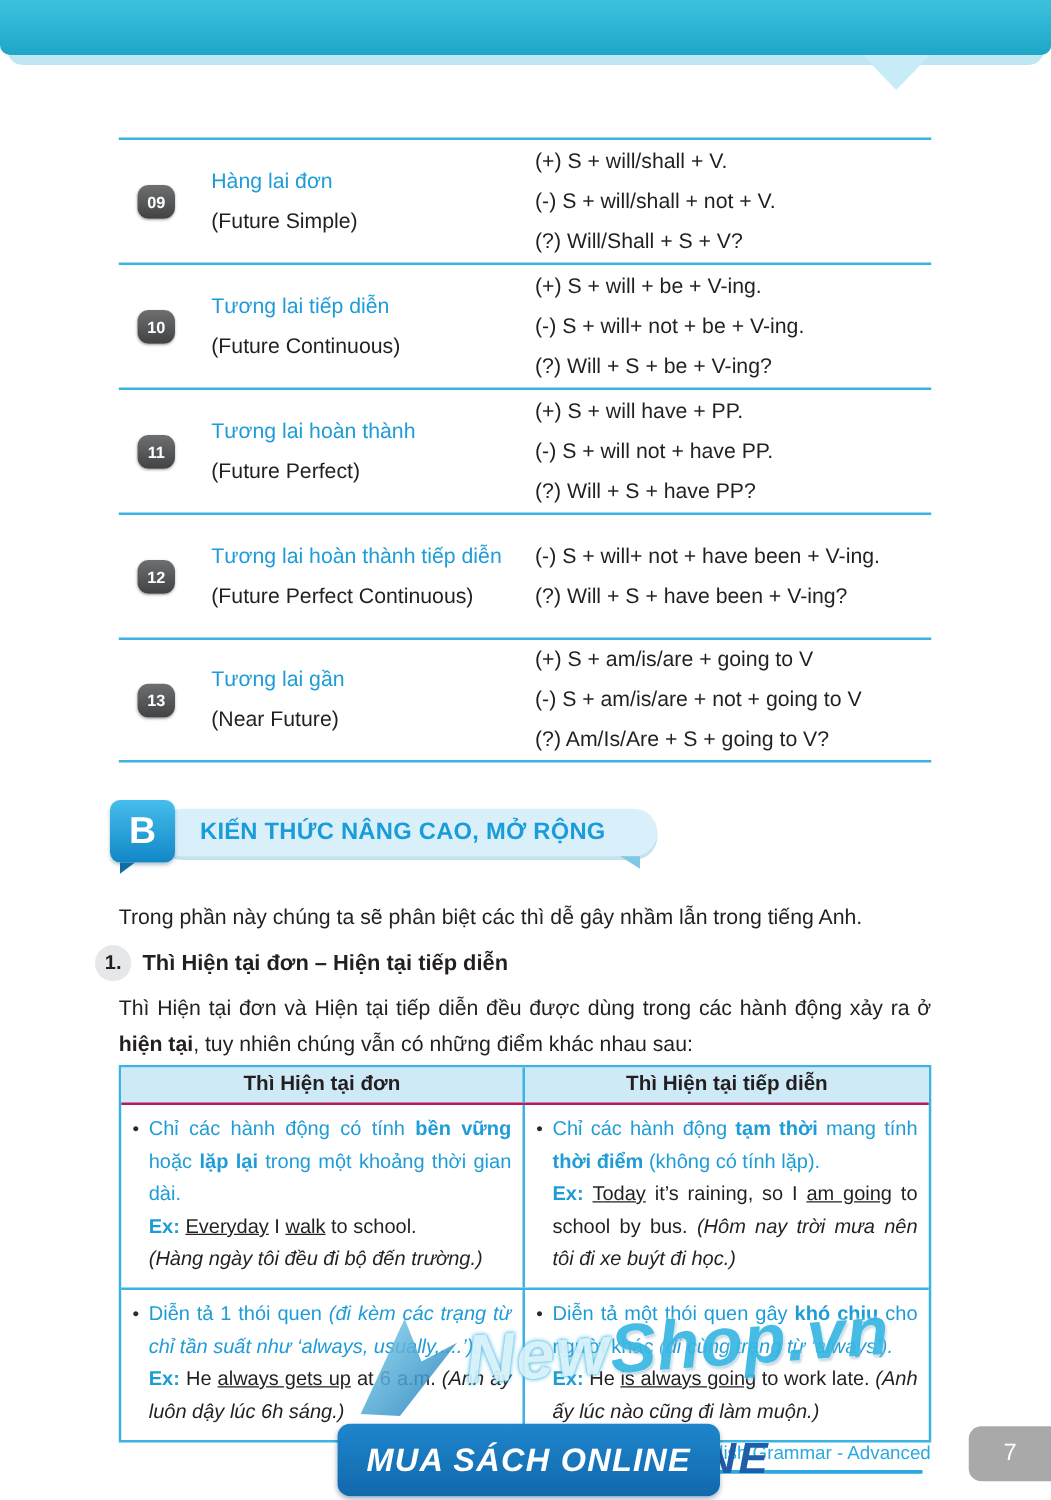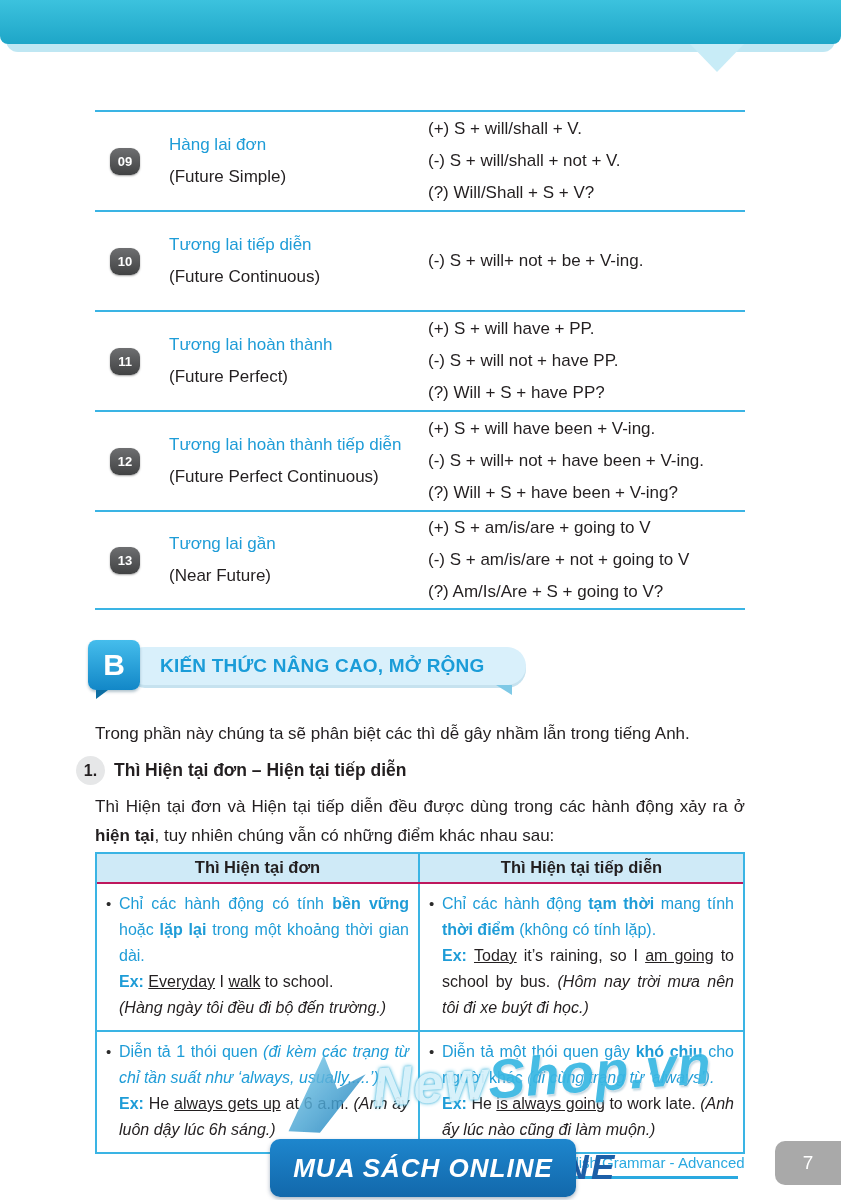--- a/index.html
+++ b/index.html
@@ -114,21 +114,23 @@
 
     <div class="tense-row">
       <div class="num-cell">
         <div class="num-badge">10</div>
       </div>
       <div class="name-cell">
         <div class="name-vi">Tương lai tiếp diễn</div>
         <div class="name-en">(Future Continuous)</div>
       </div>
       <div class="formula-cell">
+        <div>(+) S + will + be + V-ing.</div>
         <div>(-) S + will+ not + be + V-ing.</div>
+        <div>(?) Will + S + be + V-ing?</div>
       </div>
     </div>
 
     <div class="tense-row">
       <div class="num-cell">
         <div class="num-badge">11</div>
       </div>
       <div class="name-cell">
         <div class="name-vi">Tương lai hoàn thành</div>
         <div class="name-en">(Future Perfect)</div>
@@ -142,21 +144,20 @@
 
     <div class="tense-row">
       <div class="num-cell">
         <div class="num-badge">12</div>
       </div>
       <div class="name-cell">
         <div class="name-vi">Tương lai hoàn thành tiếp diễn</div>
         <div class="name-en">(Future Perfect Continuous)</div>
       </div>
       <div class="formula-cell">
-        <div>(+) S + will have been + V-ing.</div>
         <div>(-) S + will+ not + have been + V-ing.</div>
         <div>(?) Will + S + have been + V-ing?</div>
       </div>
     </div>
 
     <div class="tense-row">
       <div class="num-cell">
         <div class="num-badge">13</div>
       </div>
       <div class="name-cell">

